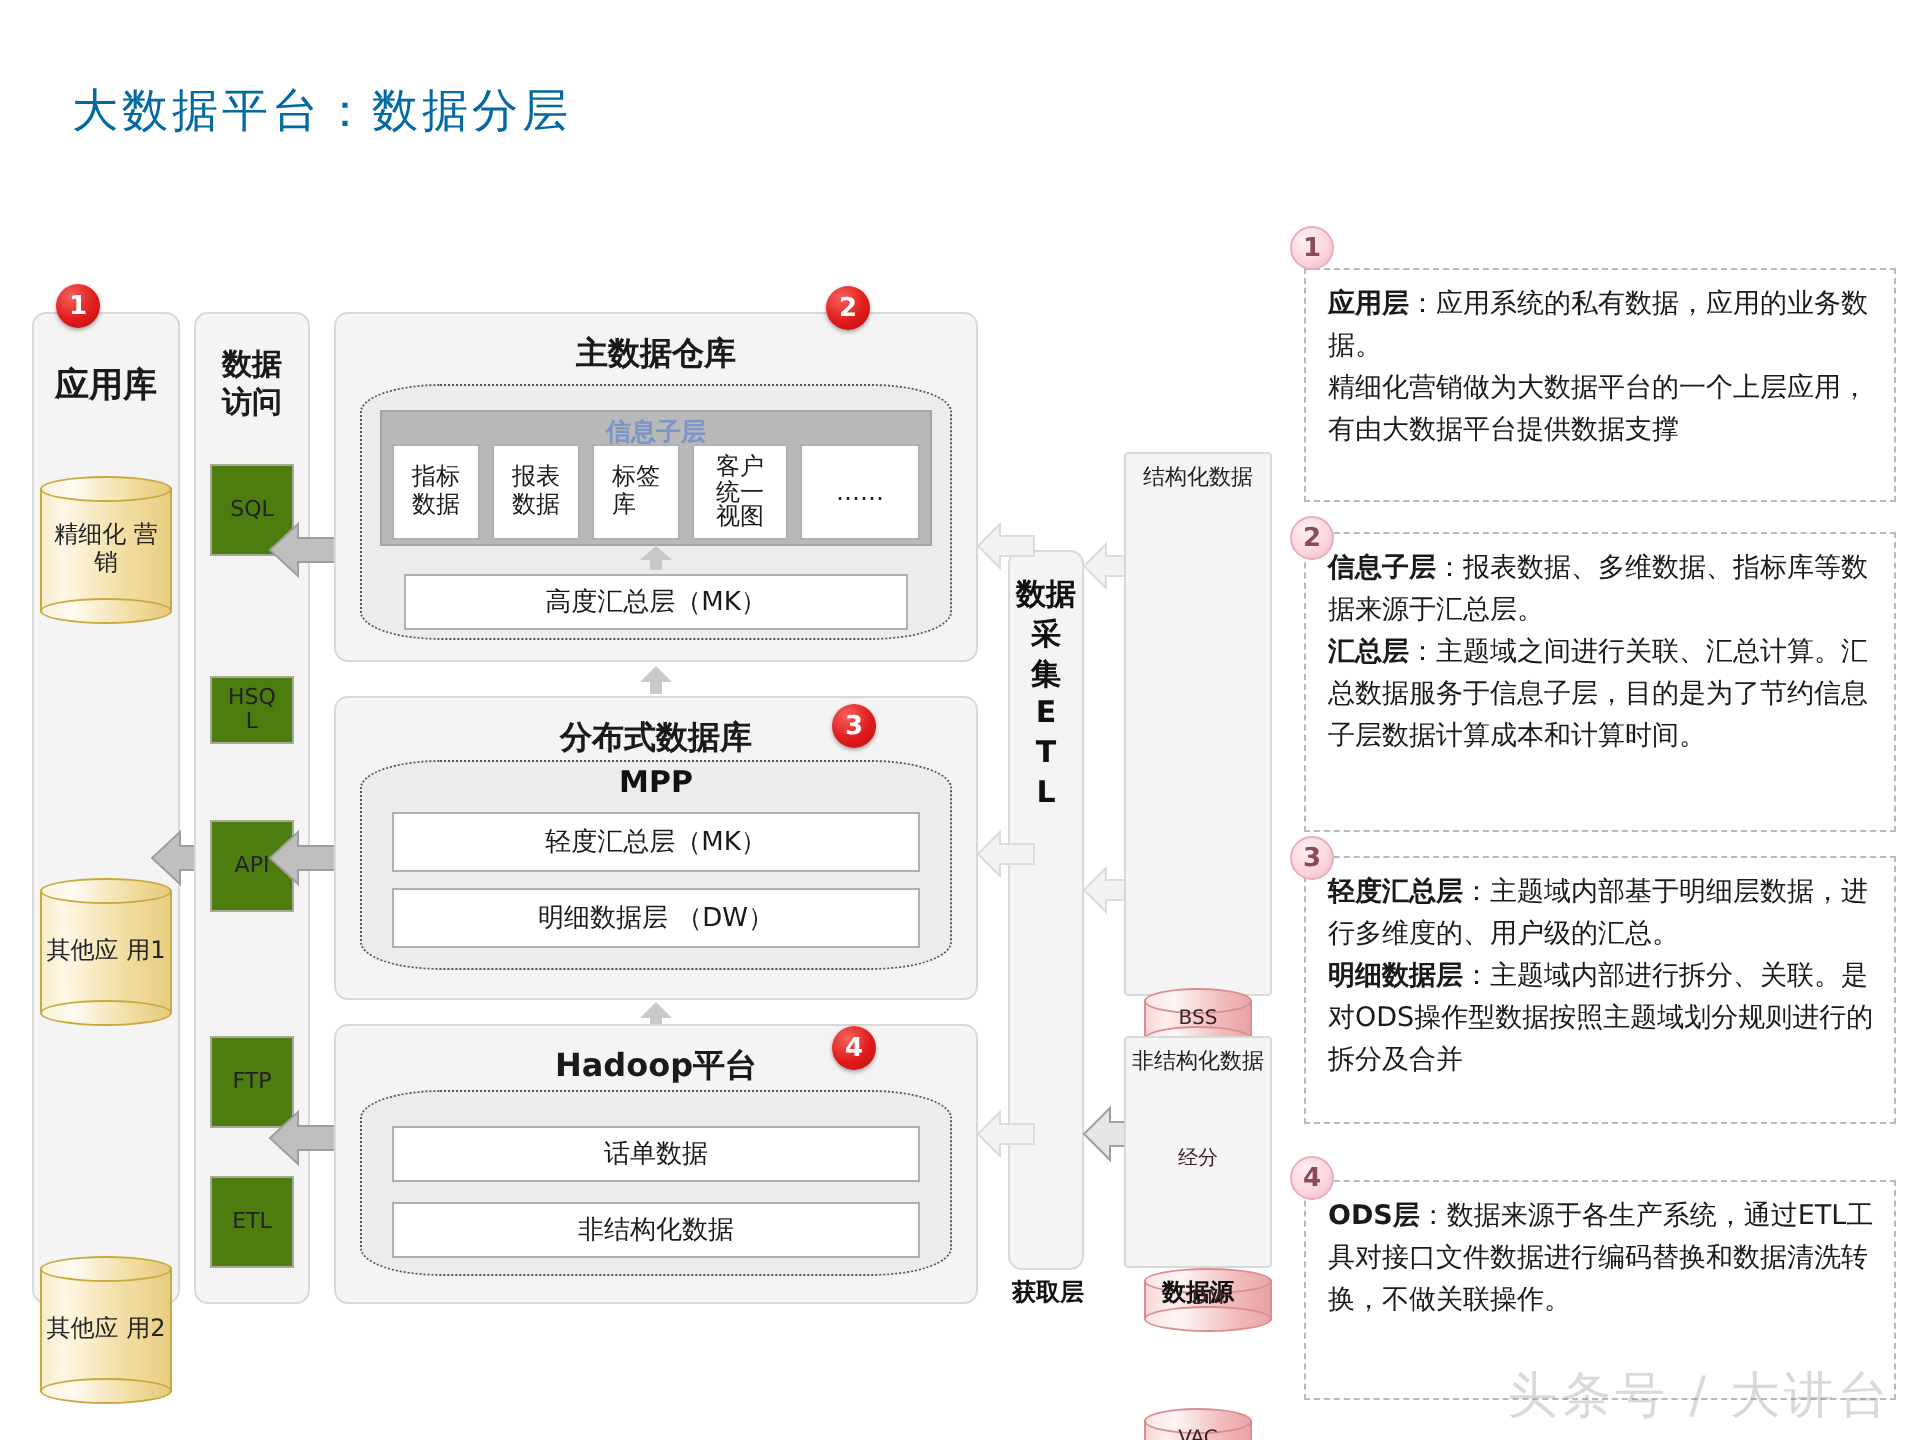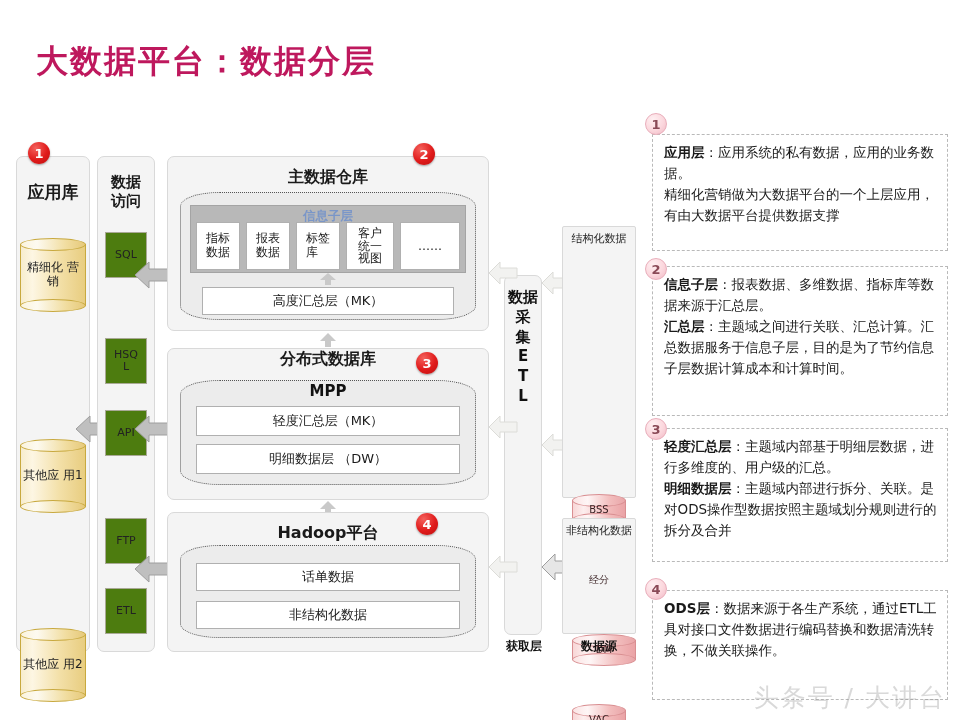--- a/index.html
+++ b/index.html
@@ -7,21 +7,21 @@
     width: 960px; height: 720px;
     background: #ffffff;
     font-family: "DejaVu Sans", "Liberation Sans", sans-serif;
     overflow: hidden;
   }
   #page { position: relative; width: 960px; height: 720px; }
 
   
   .title {
     position: absolute; left: 36px; top: 40px;
-    font-size: 32px; font-weight: bold; color: #be185d;
+    font-size: 23px; font-weight: normal; color: #0369a1;
     letter-spacing: 2px;
   }
 
   
   .panel {
     position: absolute;
     background: #f4f4f4;
     border: 1px solid #d9d9d9;
     border-radius: 7px;
   }
@@ -163,21 +163,21 @@
 
   <svg class="arrow-left" style="left:74px; top:412px;" width="38" height="34" viewBox="0 0 38 34">
     <polygon points="2,17 16,4 16,11 36,11 36,23 16,23 16,30" fill="#bfbfbf" stroke="#9e9e9e" stroke-width="1"></polygon>
   </svg>
 
   <div class="panel" style="left:97px; top:156px; width:58px; height:496px;">
     <div class="panel-title" style="margin-top:16px; font-size:15px; white-space:pre-line; line-height:1.25;">数据
 访问</div>
   </div>
   <div class="accbox" style="left:105px; top:232px; width:42px; height:46px;">SQL</div>
-  <div class="accbox" style="left:105px; top:338px; width:42px; height:46px; white-space:pre-line;">HSQ
+  <div class="accbox" style="left:105px; top:338px; width:42px; height:34px; white-space:pre-line;">HSQ
 L</div>
   <div class="accbox" style="left:105px; top:410px; width:42px; height:46px;">API</div>
   <div class="accbox" style="left:105px; top:518px; width:42px; height:46px;">FTP</div>
   <div class="accbox" style="left:105px; top:588px; width:42px; height:46px;">ETL</div>
 
   <svg class="arrow-left" style="left:133px; top:258px;" width="38" height="34" viewBox="0 0 38 34">
     <polygon points="2,17 16,4 16,11 36,11 36,23 16,23 16,30" fill="#bfbfbf" stroke="#9e9e9e" stroke-width="1"></polygon>
   </svg>
   <svg class="arrow-left" style="left:133px; top:412px;" width="38" height="34" viewBox="0 0 38 34">
     <polygon points="2,17 16,4 16,11 36,11 36,23 16,23 16,30" fill="#bfbfbf" stroke="#9e9e9e" stroke-width="1"></polygon>
@@ -211,21 +211,21 @@
   </svg>
 
   <div class="wbar" style="left:202px; top:287px; width:252px; height:28px;">高度汇总层（MK）</div>
 
   <svg class="arrow-up" style="left:318px; top:332px;" width="20" height="16" viewBox="0 0 20 16">
     <polygon points="10,1 18,9 13,9 13,15 7,15 7,9 2,9" fill="#c9c9c9"></polygon>
   </svg>
 
   <div class="badge" style="left:416px; top:352px;">3</div>
   <div class="panel" style="left:167px; top:348px; width:322px; height:152px;">
-    <div class="panel-title" style="font-size:16px;">分布式数据库</div>
+    <div class="panel-title" style="margin-top:10px; font-size:16px;">分布式数据库</div>
   </div>
   <div class="dotwrap" style="left:180px; top:380px; width:296px; height:105px;"></div>
   <div style="position:absolute; left:180px; top:382px; width:296px; text-align:center; font-size:15px; font-weight:bold; color:#111;">MPP</div>
   <div class="wbar" style="left:196px; top:406px; width:264px; height:30px;">轻度汇总层（MK）</div>
   <div class="wbar" style="left:196px; top:444px; width:264px; height:30px;">明细数据层 （DW）</div>
 
   <svg class="arrow-up" style="left:318px; top:500px;" width="20" height="16" viewBox="0 0 20 16">
     <polygon points="10,1 18,9 13,9 13,15 7,15 7,9 2,9" fill="#c9c9c9"></polygon>
   </svg>
 

